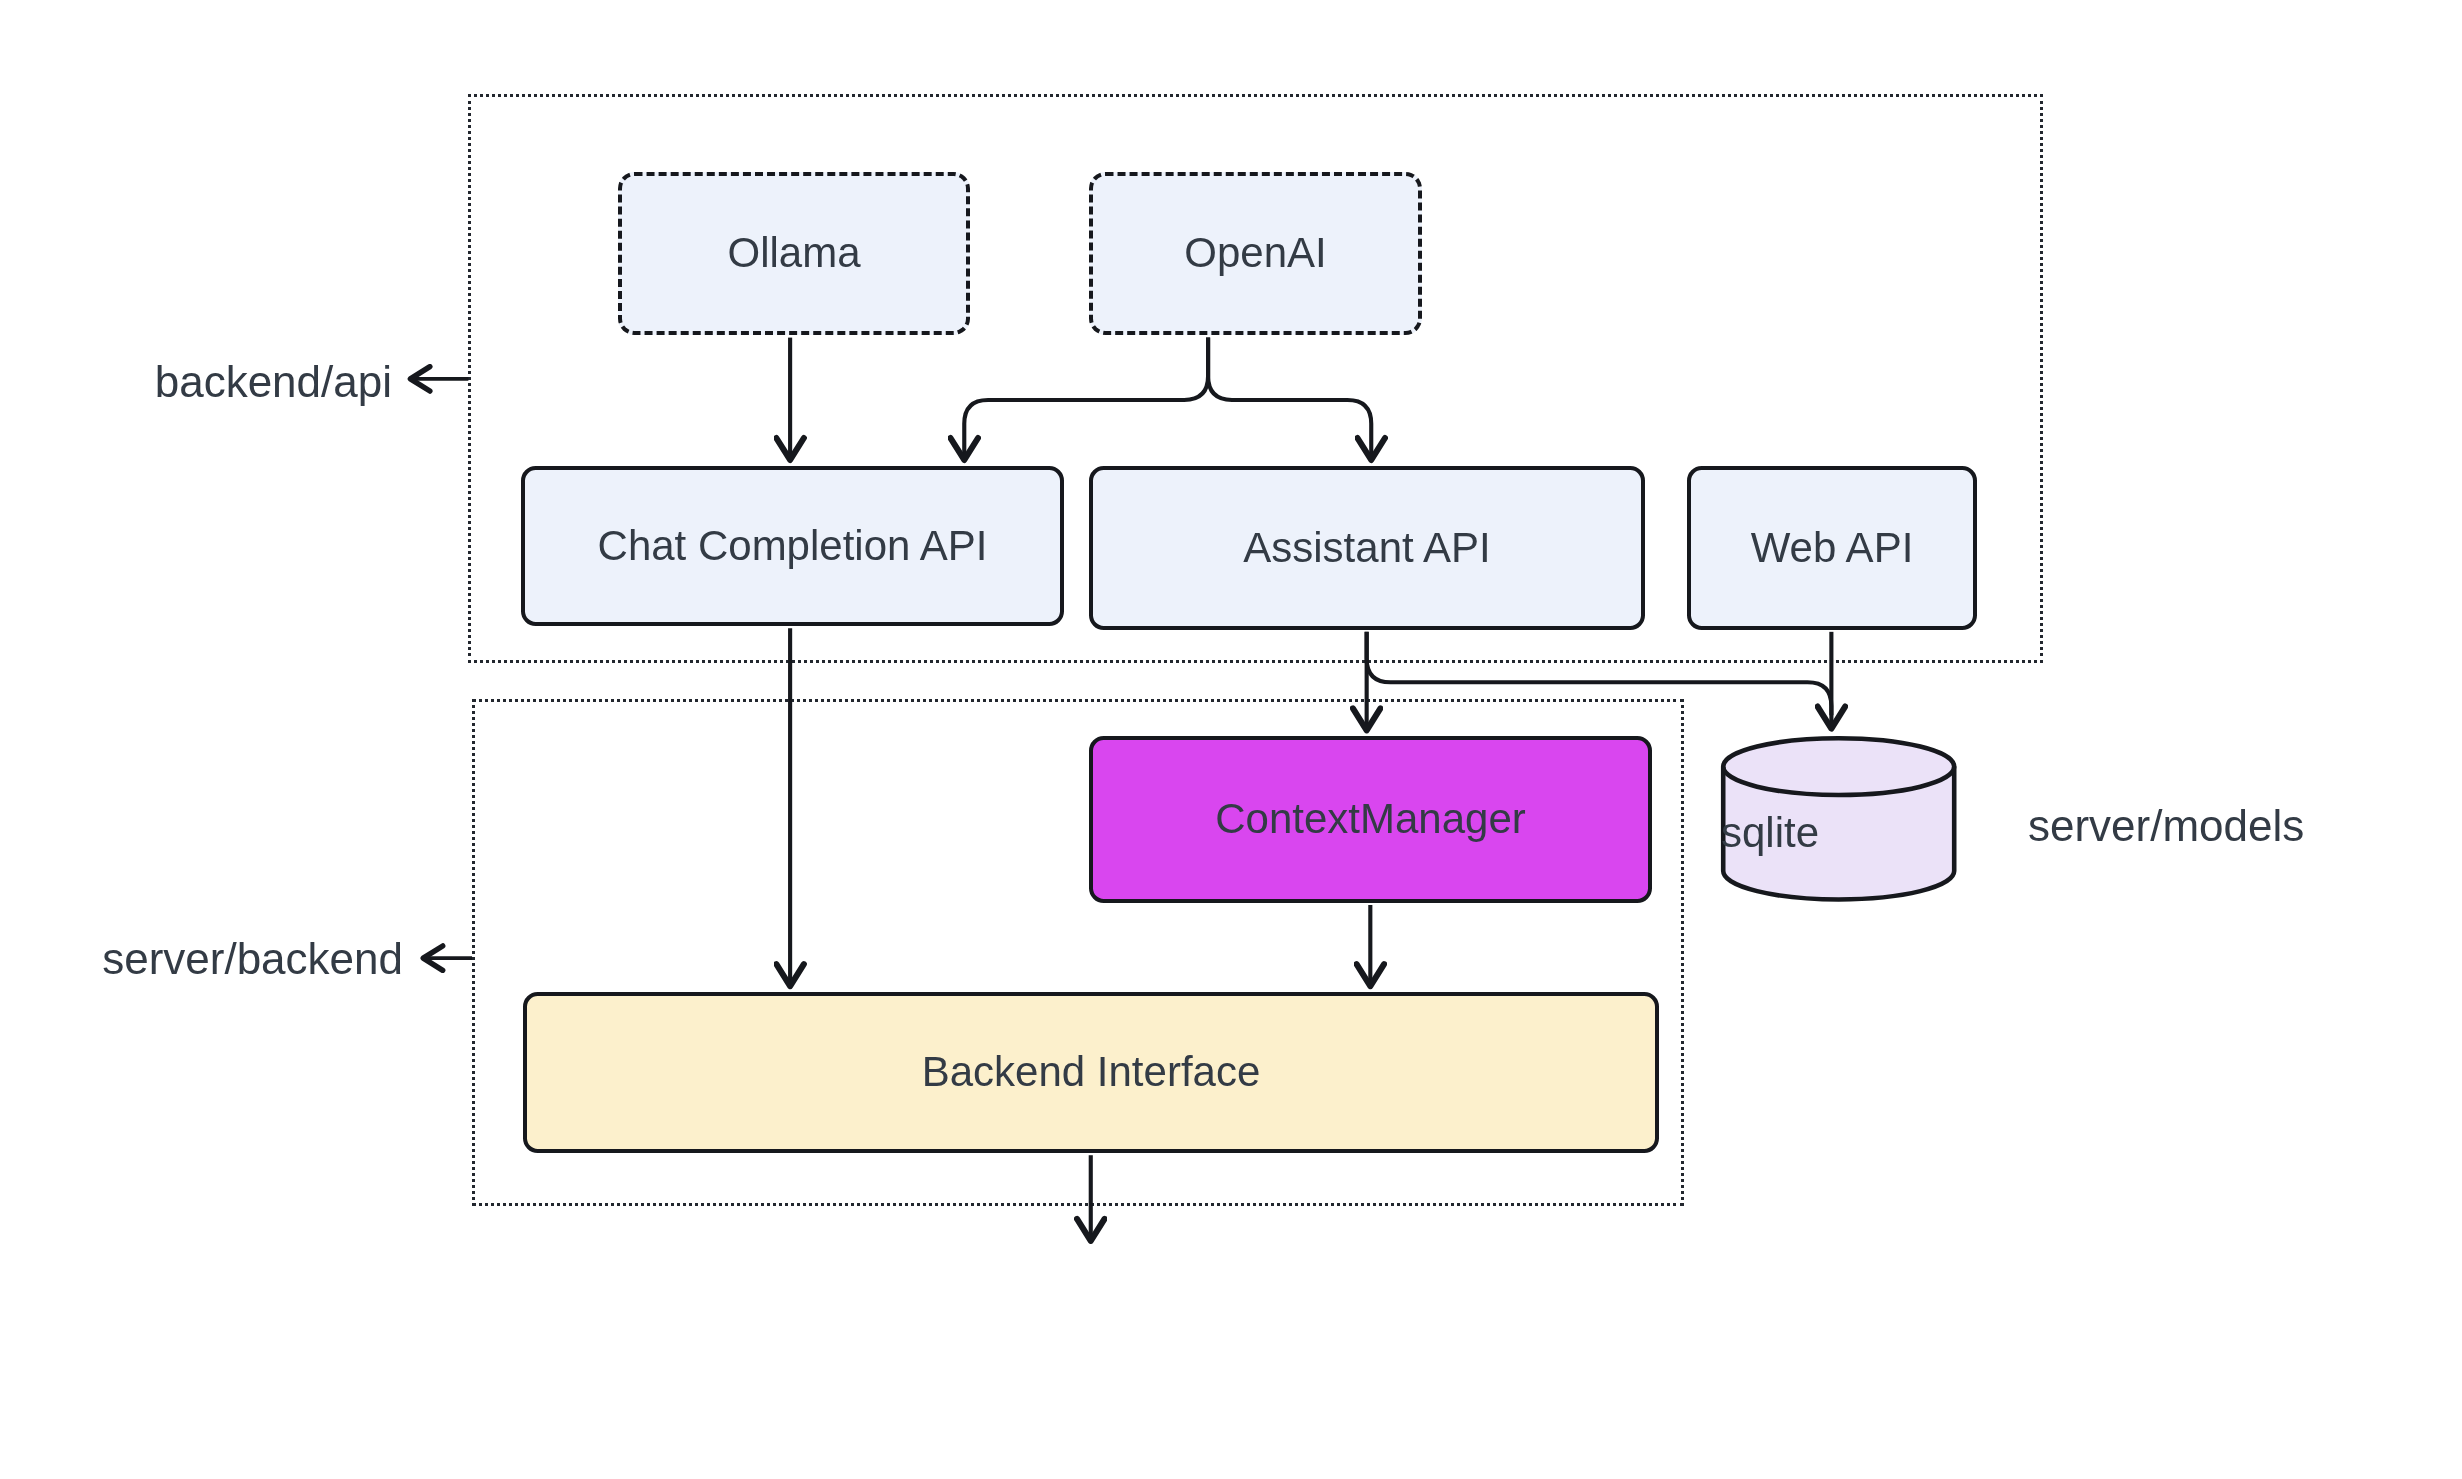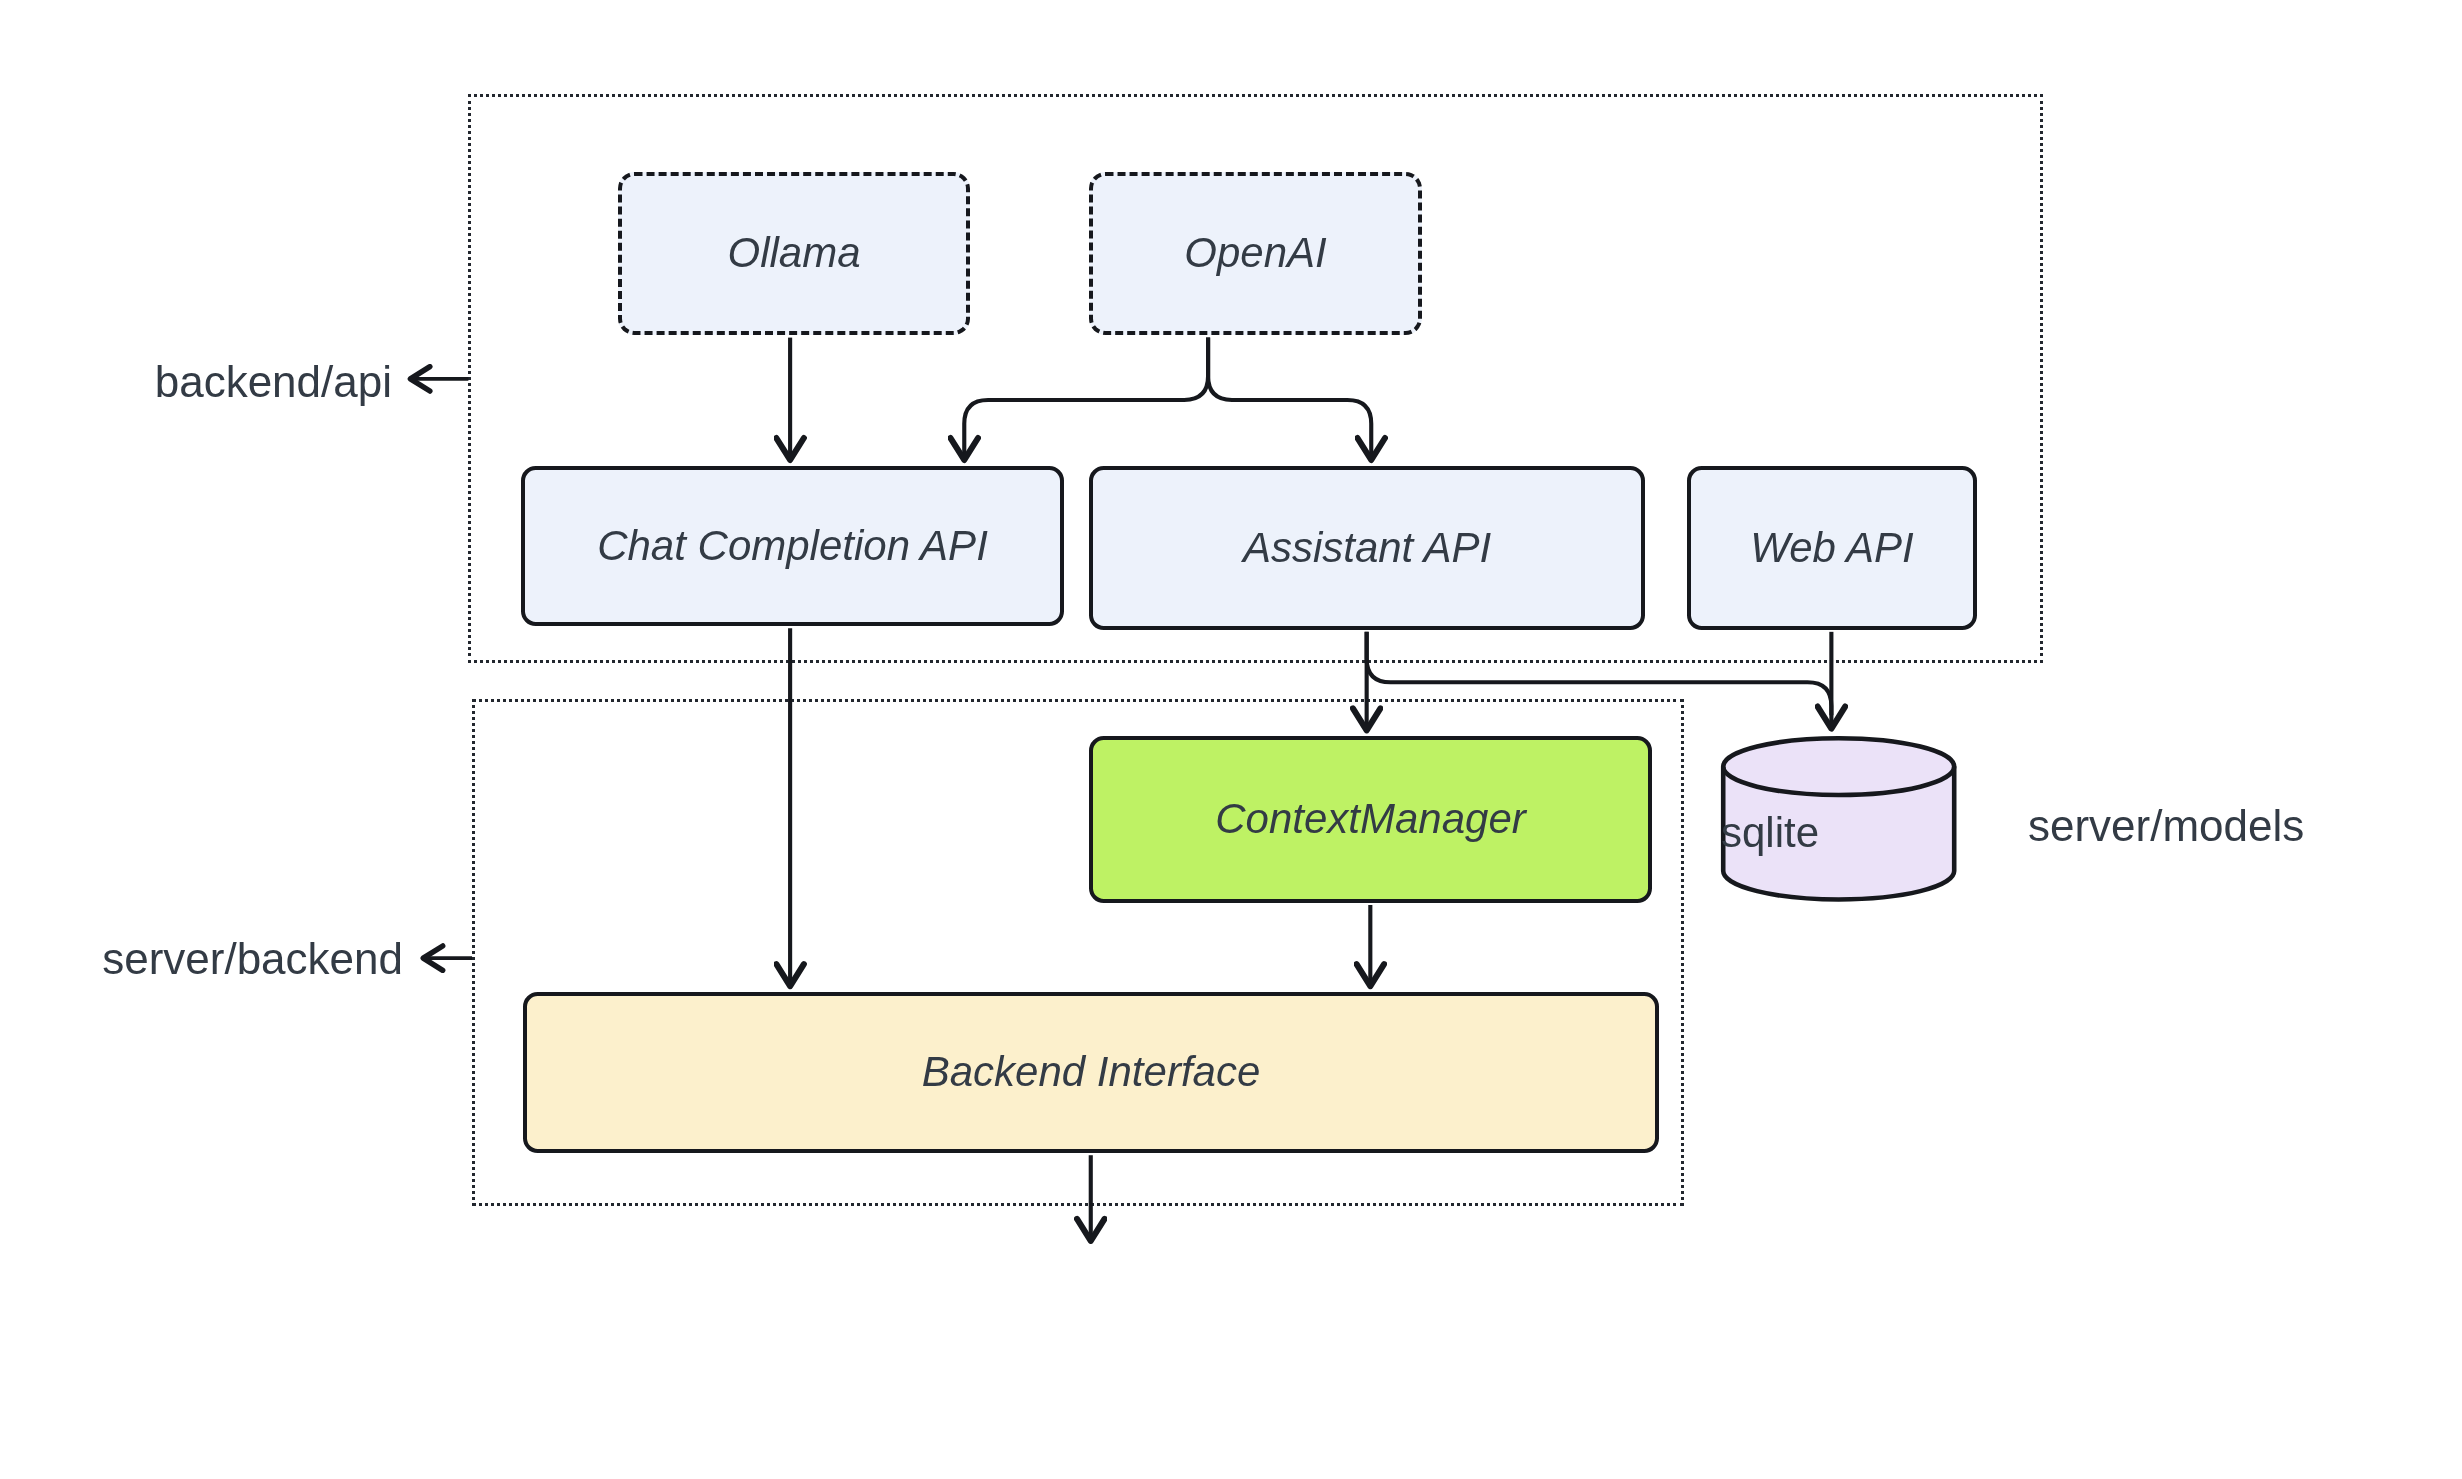--- a/index.html
+++ b/index.html
@@ -7,24 +7,24 @@
     position:relative; width:2462px; height:1480px; background:#ffffff;
     font-family:"Liberation Sans", sans-serif; color:#333B45; overflow:hidden;
   }
   .cluster {
     position:absolute; border:3.7px dotted #22272e; background:transparent;
   }
   .node {
     position:absolute; box-sizing:border-box;
     background:#EDF2FB; border:4.6px solid #16181d; border-radius:14.7px;
     display:flex; align-items:center; justify-content:center;
-    font-size:42px; text-align:center; line-height:1.45;font-style:italic;
+    font-size:42px; text-align:center; line-height:1.45;
   }
   .node.dashed { border-style:dashed; border-width:4.6px; border-radius:16.5px; }
-  .node.green  { background:#bef264; }
+  .node.green  { background:#d946ef; }
   .node.yellow { background:#FCF0CC; }
   .side-label {
     position:absolute; font-size:44px; line-height:55px; height:55px;
     white-space:nowrap;
   }
   .right-align { text-align:right; }
   svg.layer { position:absolute; left:0; top:0; }
   .cyl-label {
     position:absolute; font-size:42px; line-height:55px; height:55px;
     text-align:left; white-space:nowrap;

